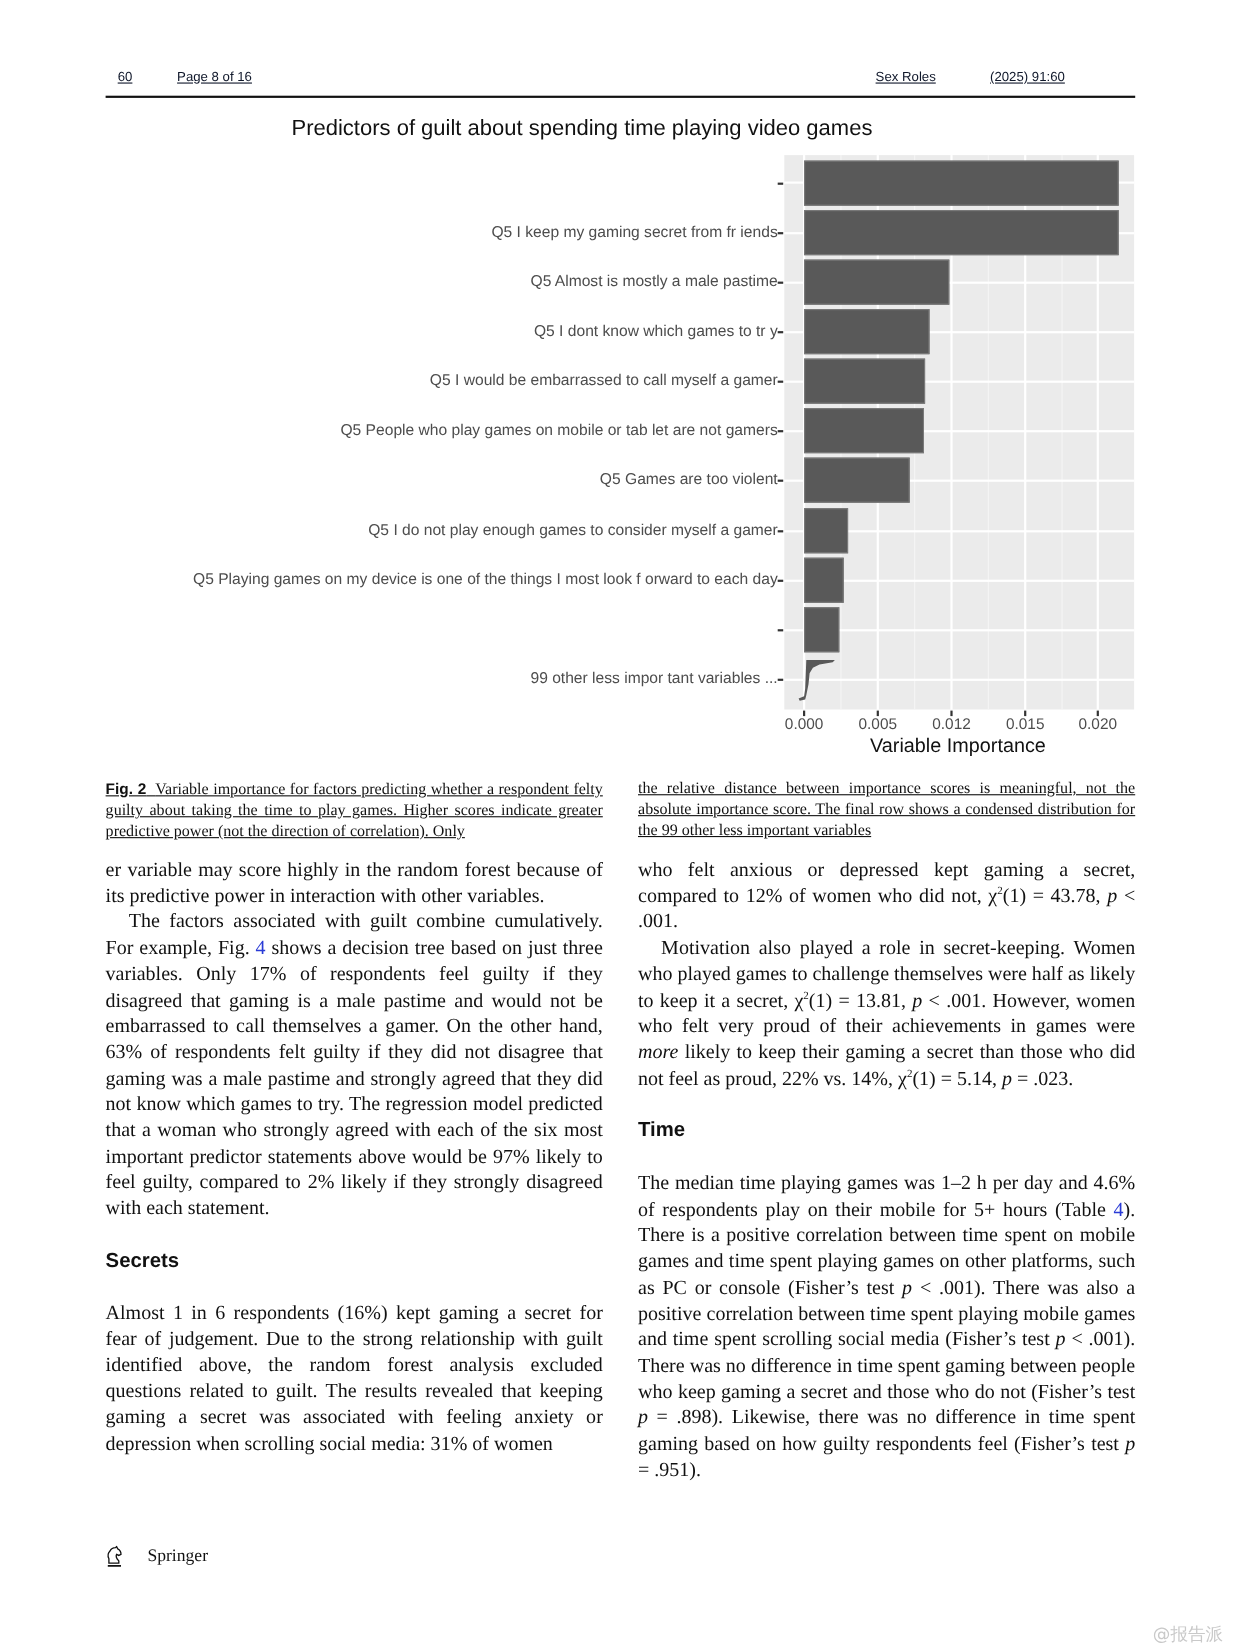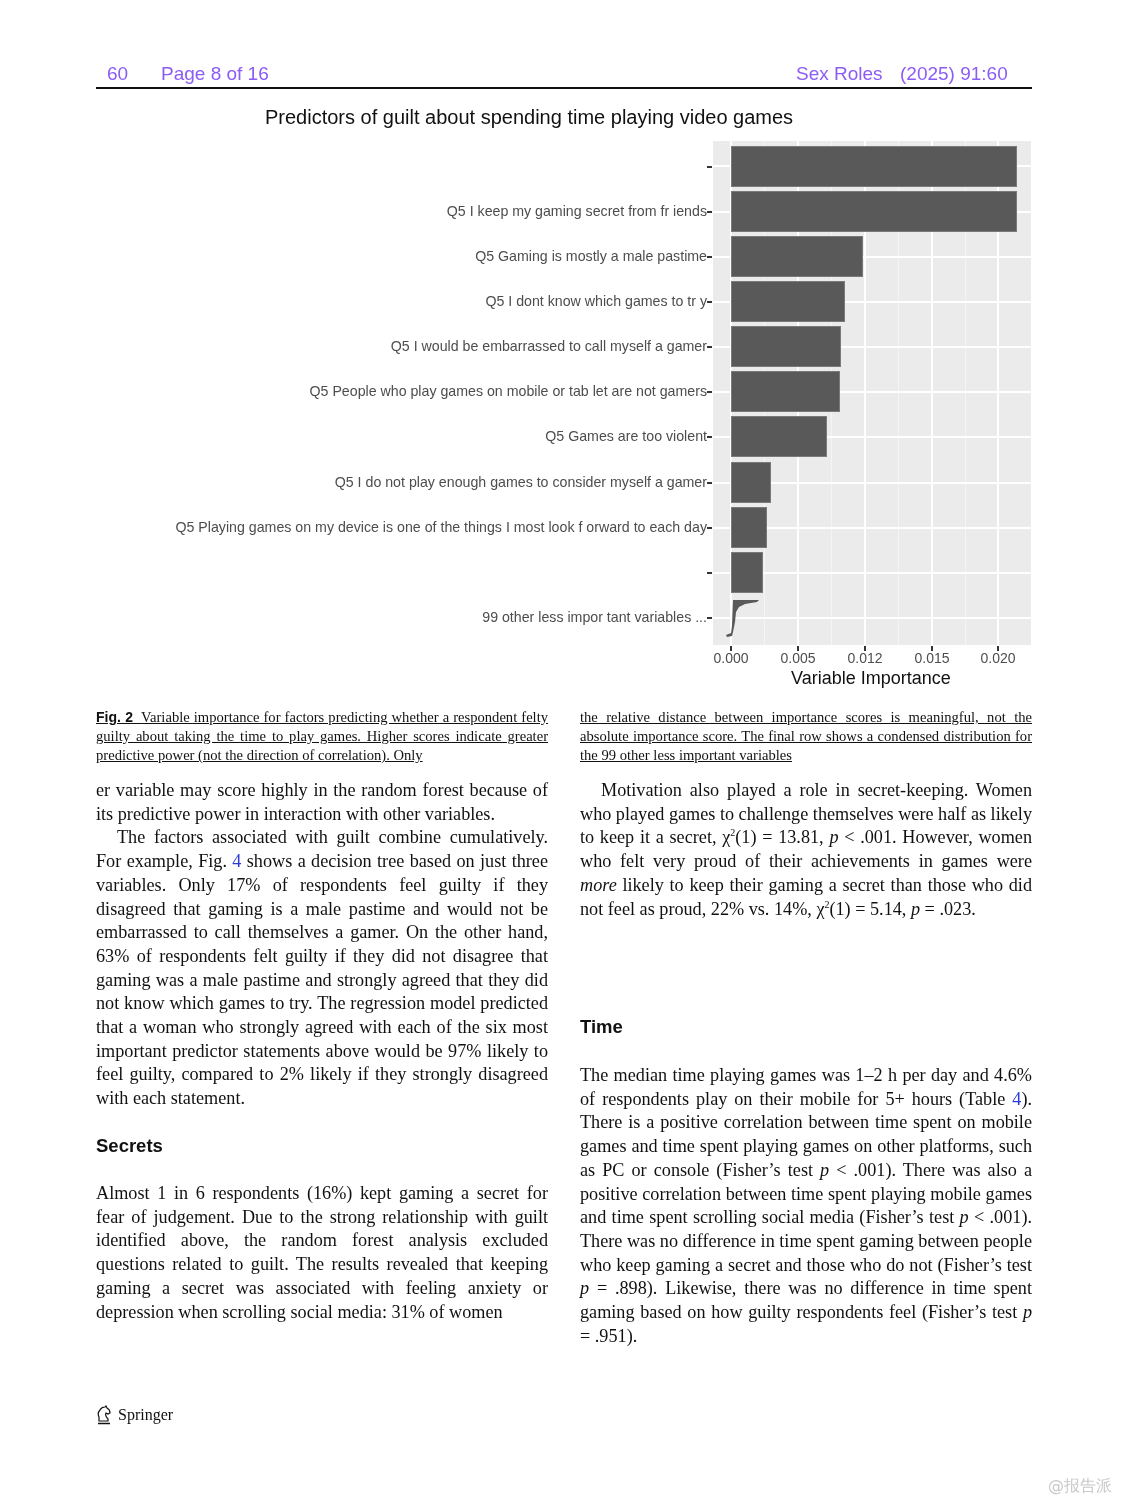--- a/index.html
+++ b/index.html
@@ -1,39 +1,39 @@
 <!DOCTYPE html>
 <html><head>
 <meta charset="utf-8">
 <style>
   html, body { margin:0; padding:0; background:#ffffff; }
   body { width:1129px; height:1500px; position:relative; overflow:hidden; font-family:"Liberation Serif", serif; color:#111; }
   .abs { position:absolute; }
-  .hdr { font-family:"Liberation Sans", sans-serif; font-size:19px; color:#8b5cf6; top:63px; }
+  .hdr { font-family:"Liberation Sans", sans-serif; font-size:12px; color:#0f172a; top:63px;text-decoration:underline; }
   .rule { left:96px; width:936px; top:87px; height:2px; background:#111; }
   .chart-title { font-family:"Liberation Sans", sans-serif; font-size:20px; color:#111; top:106px; left:265px; white-space:nowrap; }
   .panel { left:713px; top:141px; width:318px; height:504px; background:#ebebeb; }
   .gridv { position:absolute; top:0; bottom:0; width:2px; background:#ffffff; }
   .gridv.minor { width:1px; background:#f5f5f5; }
   .gridh { position:absolute; left:0; right:0; height:2px; background:#ffffff; }
   .bar { position:absolute; background:#595959; border:1px solid #7a7a7a; box-sizing:border-box; }
   .ylab { position:absolute; right:0; font-family:"Liberation Sans", sans-serif; font-size:14.2px; color:#4d4d4d; white-space:nowrap; text-align:right; }
   .ylabels { left:90px; top:141px; width:617px; height:504px; }
   .ytick { position:absolute; left:707px; width:5px; height:1.5px; background:#333; }
   .xtick { position:absolute; top:646px; width:1.5px; height:5px; background:#333; }
   .xlab { position:absolute; top:650px; font-family:Liberation Sans, sans-serif; font-size:14px; color:#4d4d4d; transform:translateX(-50%); }
   .xtitle { top:668px; left:791px; font-family:"Liberation Sans", sans-serif; font-size:18px; color:#111; white-space:nowrap; }
   .caption { font-size:14.6px; line-height:19px; text-align:justify; color:#111;text-decoration:underline; }
   .caption b { font-family:"Liberation Sans", sans-serif; font-weight:bold; font-size:14px; }
   .body { font-size:18.2px; line-height:23.7px; text-align:justify; color:#111; }
   .body p { margin:0; }
   .indent { text-indent:21px; }
   .h2 { font-family:"Liberation Sans", sans-serif; font-weight:bold; font-size:18.5px; color:#111; }
   .link { color:#2a3bd6; }
-  .footer { font-size:16px; top:1405px; left:96px; display:flex; align-items:center; gap:6px; }
+  .footer { font-size:16px; top:1405px; left:96px; display:flex; align-items:center; gap:22px; }
   .watermark { top:1476px; left:1048px; font-family:"DejaVu Sans", sans-serif; font-size:16px; color:#c9c9c9; }
   sup { font-size:10px; line-height:0; }
 </style>
 </head>
 <body>
 
 <div class="abs hdr" style="left:107px;">60</div>
 <div class="abs hdr" style="left:161px;">Page 8 of 16</div>
 <div class="abs hdr" style="left:796px;">Sex Roles</div>
 <div class="abs hdr" style="left:900px;">(2025) 91:60</div>
@@ -77,21 +77,21 @@
   <div class="bar" style="left:18px; top:366px; width:36px; height:41px;"></div>
   <div class="bar" style="left:18px; top:411px; width:32px; height:41px;"></div>
 
   <svg style="position:absolute; left:0; top:455px;" width="60" height="45">
     <path d="M20,4 L46,4 L44,6 L32,8 L26,11 L23,16 L22,26 L20,36 L19,40 L14,41 L13,39 L18,37 L19,30 Z" fill="#595959"></path>
   </svg>
 </div>
 
 <div class="abs ylabels">
   <div class="ylab" style="top:62px;">Q5 I keep my gaming secret from fr iends</div>
-  <div class="ylab" style="top:107px;">Q5 Gaming is mostly a male pastime </div>
+  <div class="ylab" style="top:107px;">Q5 Almost is mostly a male pastime </div>
   <div class="ylab" style="top:152px;">Q5 I dont know which games to tr y</div>
   <div class="ylab" style="top:197px;">Q5 I would be embarrassed to call myself a gamer</div>
   <div class="ylab" style="top:242px;">Q5 People who play games on mobile or tab let are not gamers </div>
   <div class="ylab" style="top:287px;text-align:right;">Q5 Games are too violent </div>
   <div class="ylab" style="top:333px;">Q5 I do not play enough games to consider myself a gamer</div>
   <div class="ylab" style="top:378px;">Q5 Playing games on my device is one of the things I most look f orward to each day</div>
   <div class="ylab" style="top:468px;">99 other less impor tant variables ... </div>
 </div>
 
 <div class="ytick" style="top:166px;"></div>
@@ -126,20 +126,21 @@
 <div class="abs body" style="left:96px; top:779px; width:452px;">
   <p>er variable may score highly in the random forest because of its predictive power in interaction with other variables.</p>
   <p class="indent"><span>The factors associated with guilt combine cumulatively. For example, Fig. </span><span class="link">4</span><span> shows a decision tree based on just three variables. Only 17% of respondents feel guilty if they disagreed that gaming is a male pastime and would not be embarrassed to call themselves a gamer. On the other hand, 63% of respondents felt guilty if they did not disagree that gaming was a male pastime and strongly agreed that they did not know which games to try. The regression model predicted that a woman who strongly agreed with each of the six most important predictor statements above would be 97% likely to feel guilty, compared to 2% likely if they strongly disagreed with each statement.</span></p>
 </div>
 <div class="abs h2" style="left:96px; top:1135px;">Secrets</div>
 <div class="abs body" style="left:96px; top:1182px; width:452px;">
   <p>Almost 1 in 6 respondents (16%) kept gaming a secret for fear of judgement. Due to the strong relationship with guilt identified above, the random forest analysis excluded questions related to guilt. The results revealed that keeping gaming a secret was associated with feeling anxiety or depression when scrolling social media: 31% of women</p>
 </div>
 
 <div class="abs body" style="left:580px; top:779px; width:452px;">
+  <p><span>who felt anxious or depressed kept gaming a secret, compared to 12% of women who did not, χ</span><sup>2</sup><span>(1) = 43.78, </span><i>p</i><span> &lt; .001.</span></p>
   <p class="indent"><span>Motivation also played a role in secret-keeping. Women who played games to challenge themselves were half as likely to keep it a secret, χ</span><sup>2</sup><span>(1) = 13.81, </span><i>p</i><span> &lt; .001. However, women who felt very proud of their achievements in games were </span><i>more</i><span> likely to keep their gaming a secret than those who did not feel as proud, 22% vs. 14%, χ</span><sup>2</sup><span>(1) = 5.14, </span><i>p</i><span> = .023.</span></p>
 </div>
 <div class="abs h2" style="left:580px; top:1016px;">Time</div>
 <div class="abs body" style="left:580px; top:1064px; width:452px;">
   <p><span>The median time playing games was 1–2 h per day and 4.6% of respondents play on their mobile for 5+ hours (Table </span><span class="link">4</span><span>). There is a positive correlation between time spent on mobile games and time spent playing games on other platforms, such as PC or console (Fisher’s test </span><i>p</i><span> &lt; .001). There was also a positive correlation between time spent playing mobile games and time spent scrolling social media (Fisher’s test </span><i>p</i><span> &lt; .001). There was no difference in time spent gaming between people who keep gaming a secret and those who do not (Fisher’s test </span><i>p</i><span> = .898). Likewise, there was no difference in time spent gaming based on how guilty respondents feel (Fisher’s test </span><i>p</i><span> = .951).</span></p>
 </div>
 
 <div class="abs footer">
   <svg width="16" height="20" viewBox="0 0 16 20">
     <path d="M3,16 L3,12 C2,10 2,7 4,5 C5,3 7,2 9,2 L10,1 L11,3 C13,4 14,6 14,8 L12,9 L10,8 C9,10 10,12 12,14 L12,16 Z" fill="none" stroke="#111" stroke-width="1.2"></path>

